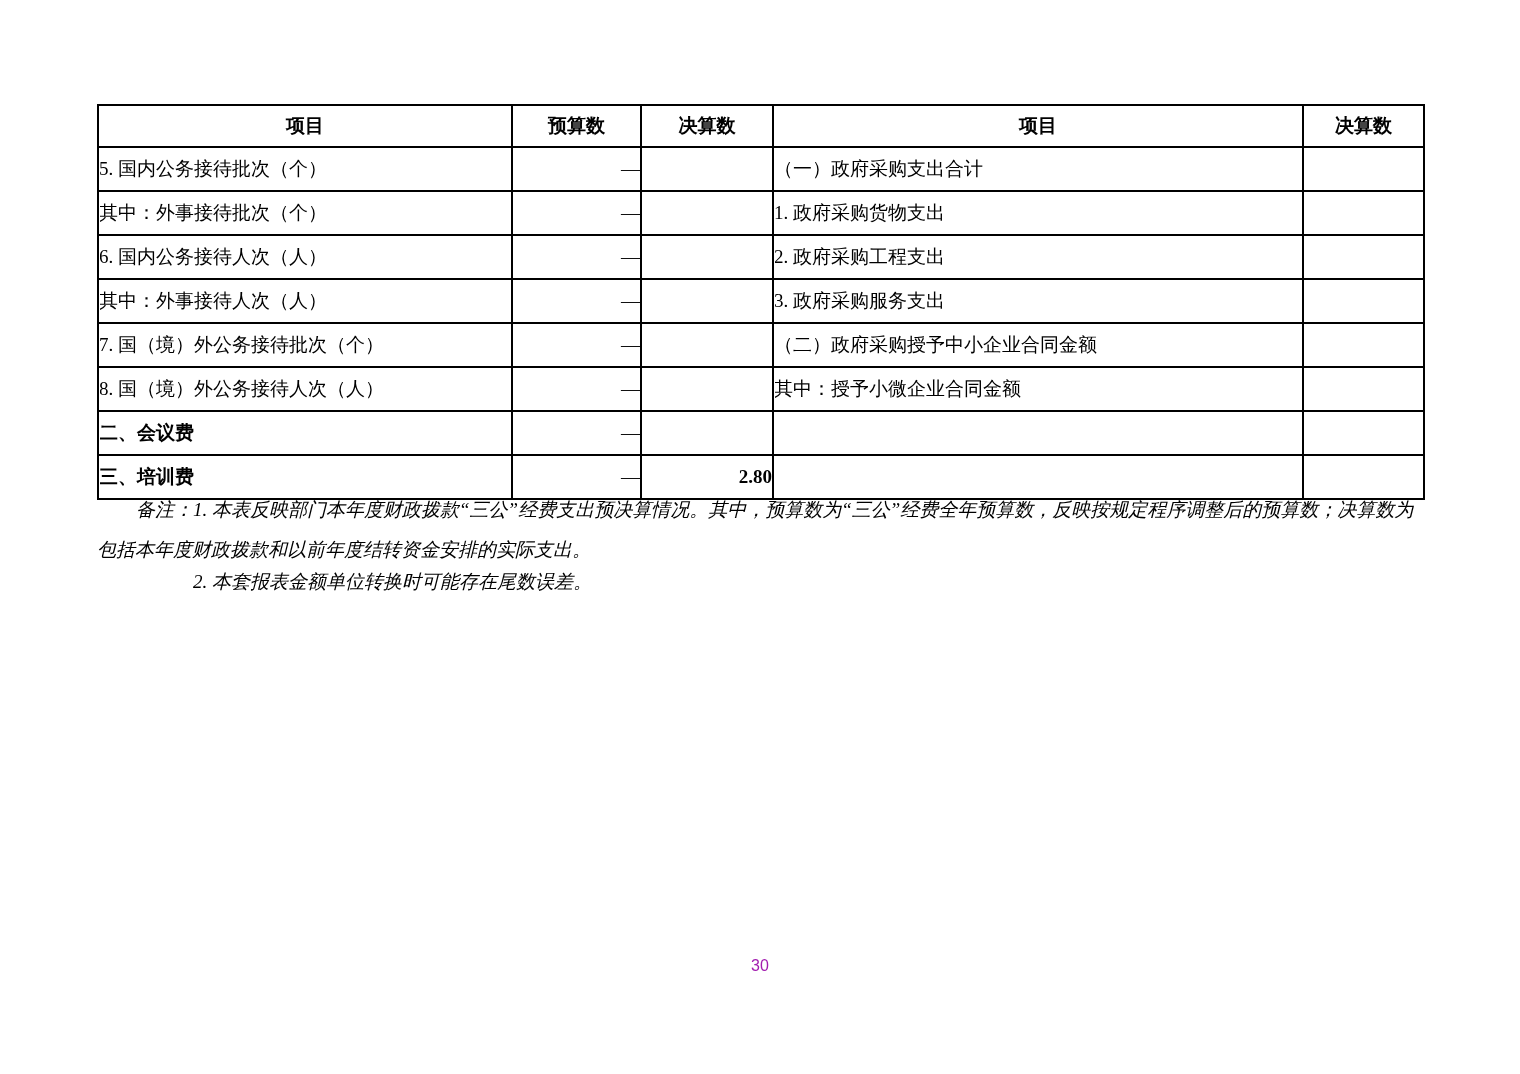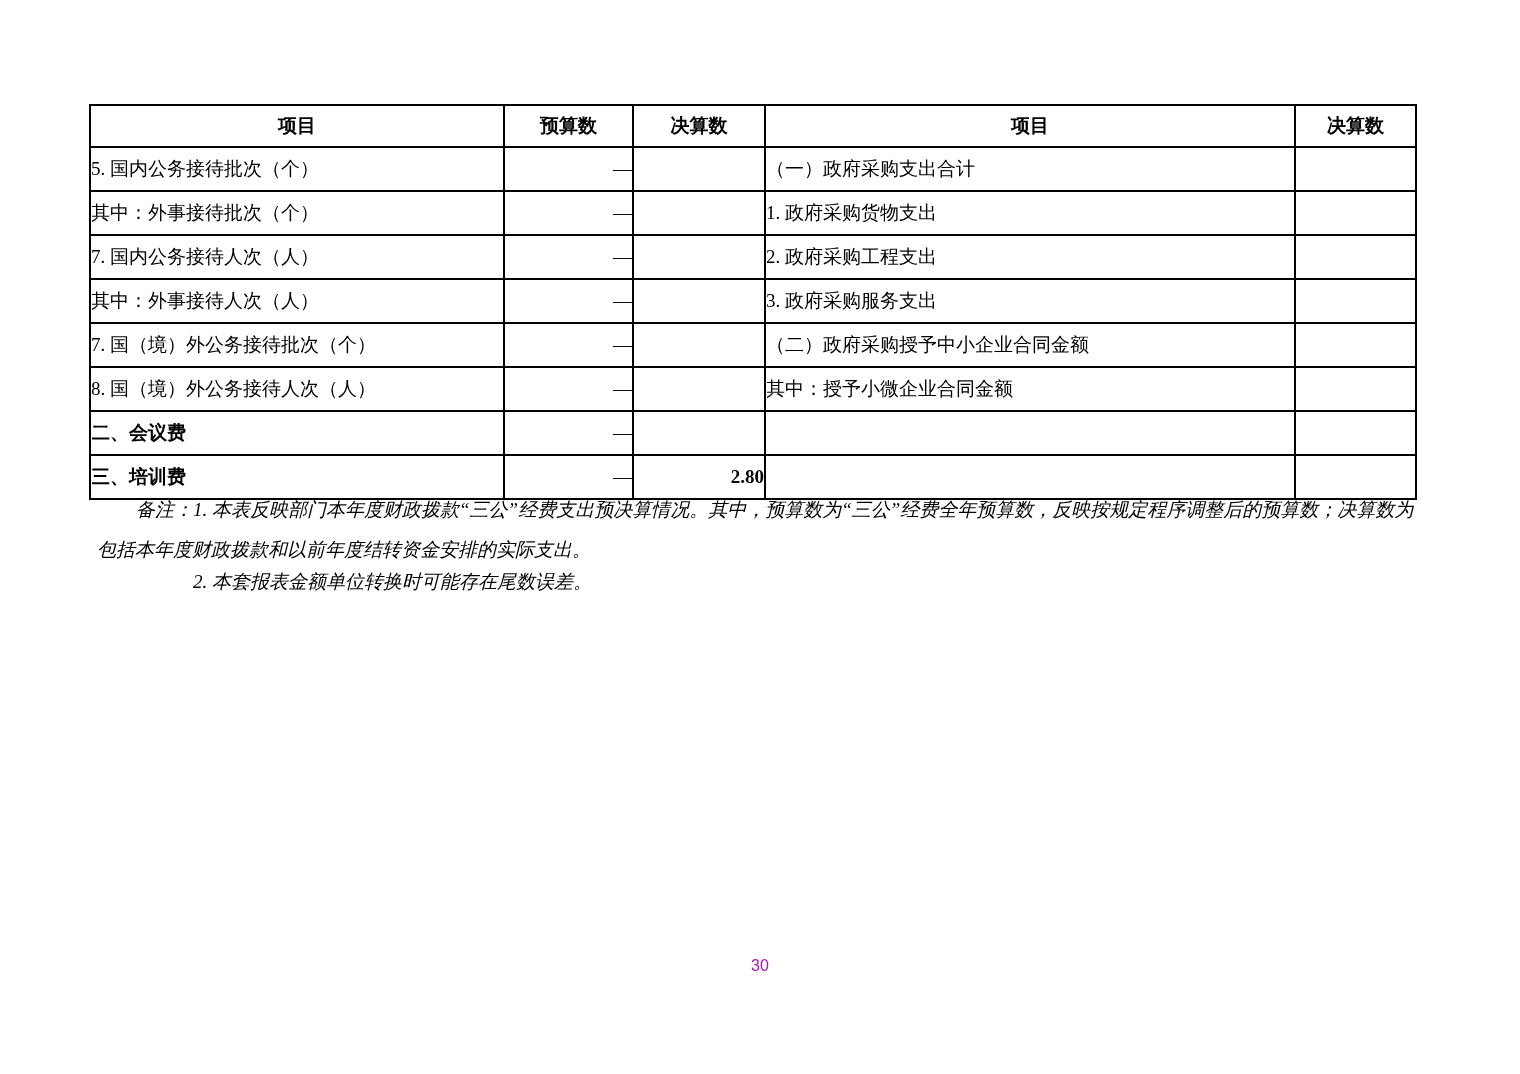--- a/index.html
+++ b/index.html
@@ -11,21 +11,21 @@
     position: relative;
     width: 1520px;
     height: 1074px;
     background: #ffffff;
     font-family: "Liberation Serif", "DejaVu Serif", serif;
     color: #000000;
     overflow: hidden;
   }
   table.budget-table {
     position: absolute;
-    left: 89px;
+    left: 97px;
     top: 104px;
     width: 1326px;
     border-collapse: collapse;
     table-layout: fixed;
     padding-left: 20px;
   }
   table.budget-table th,
   table.budget-table td {
     border: 2px solid #000000;
     font-size: 19px;
@@ -109,21 +109,21 @@
         <td class="value-cell"></td>
       </tr>
       <tr>
         <td class="item-cell l-sub">其中：外事接待批次（个）</td>
         <td class="value-cell">—</td>
         <td class="value-cell"></td>
         <td class="item-cell r-num">1. 政府采购货物支出</td>
         <td class="value-cell"></td>
       </tr>
       <tr>
-        <td class="item-cell l-num">7. 国内公务接待人次（人）</td>
+        <td class="item-cell l-num">6. 国内公务接待人次（人）</td>
         <td class="value-cell">—</td>
         <td class="value-cell"></td>
         <td class="item-cell r-num">2. 政府采购工程支出</td>
         <td class="value-cell"></td>
       </tr>
       <tr>
         <td class="item-cell l-sub">其中：外事接待人次（人）</td>
         <td class="value-cell">—</td>
         <td class="value-cell"></td>
         <td class="item-cell r-num">3. 政府采购服务支出</td>

